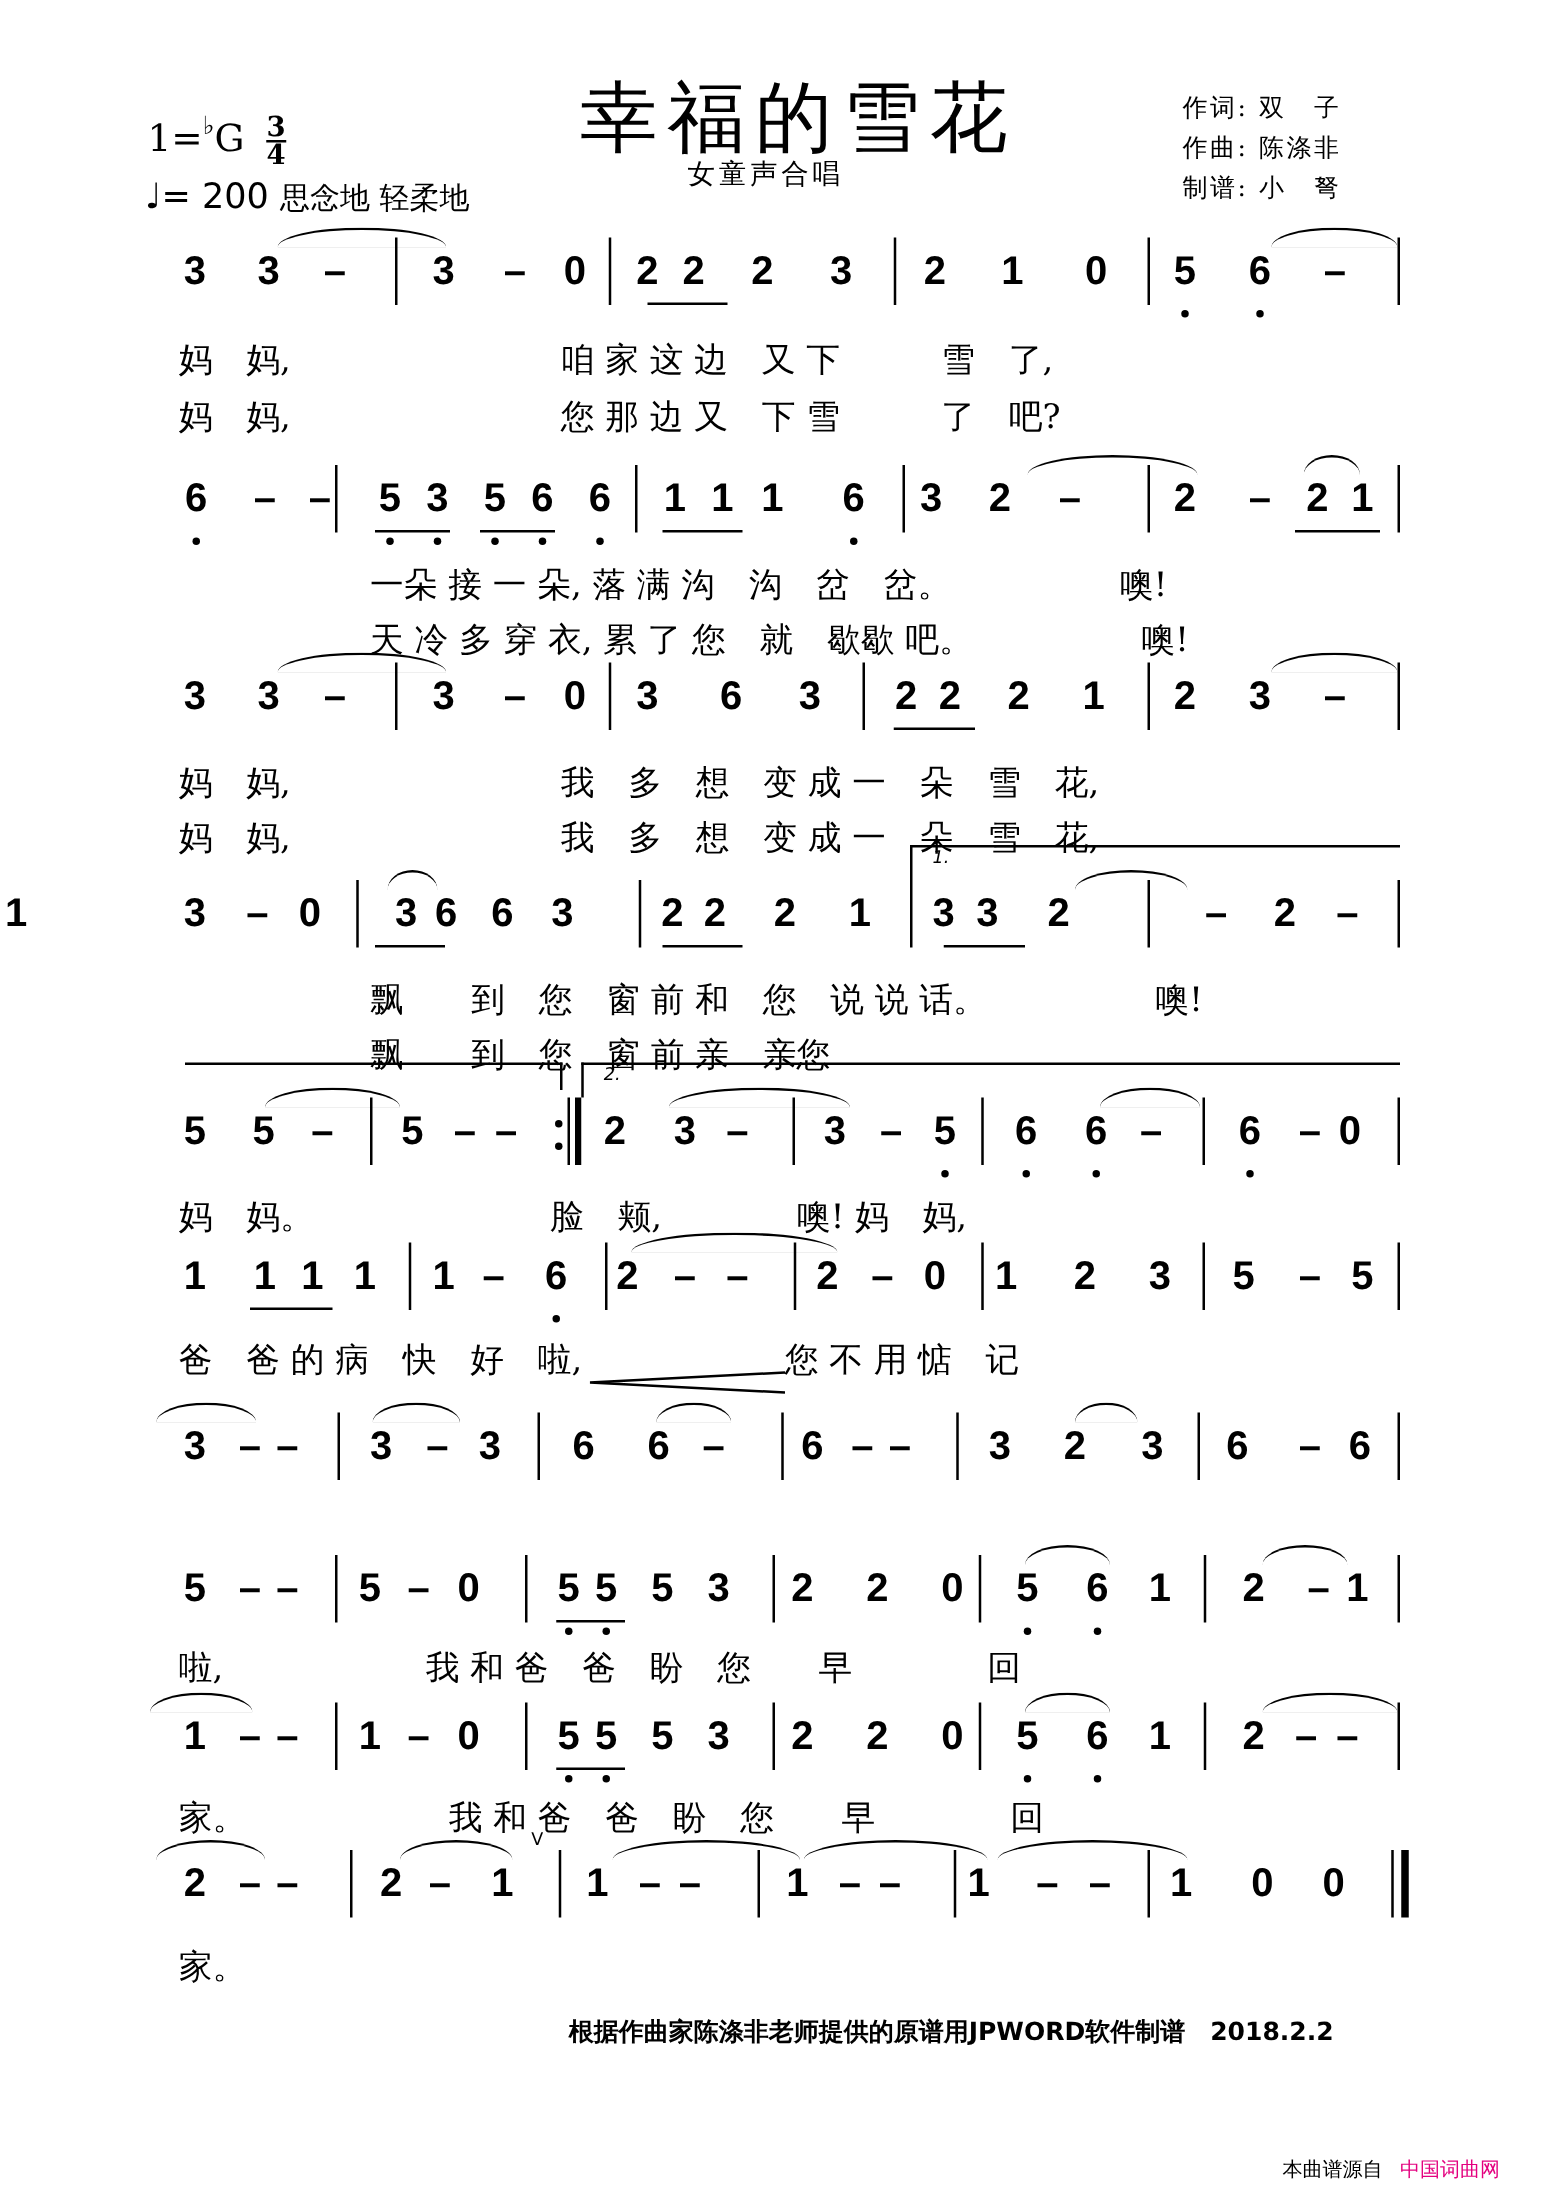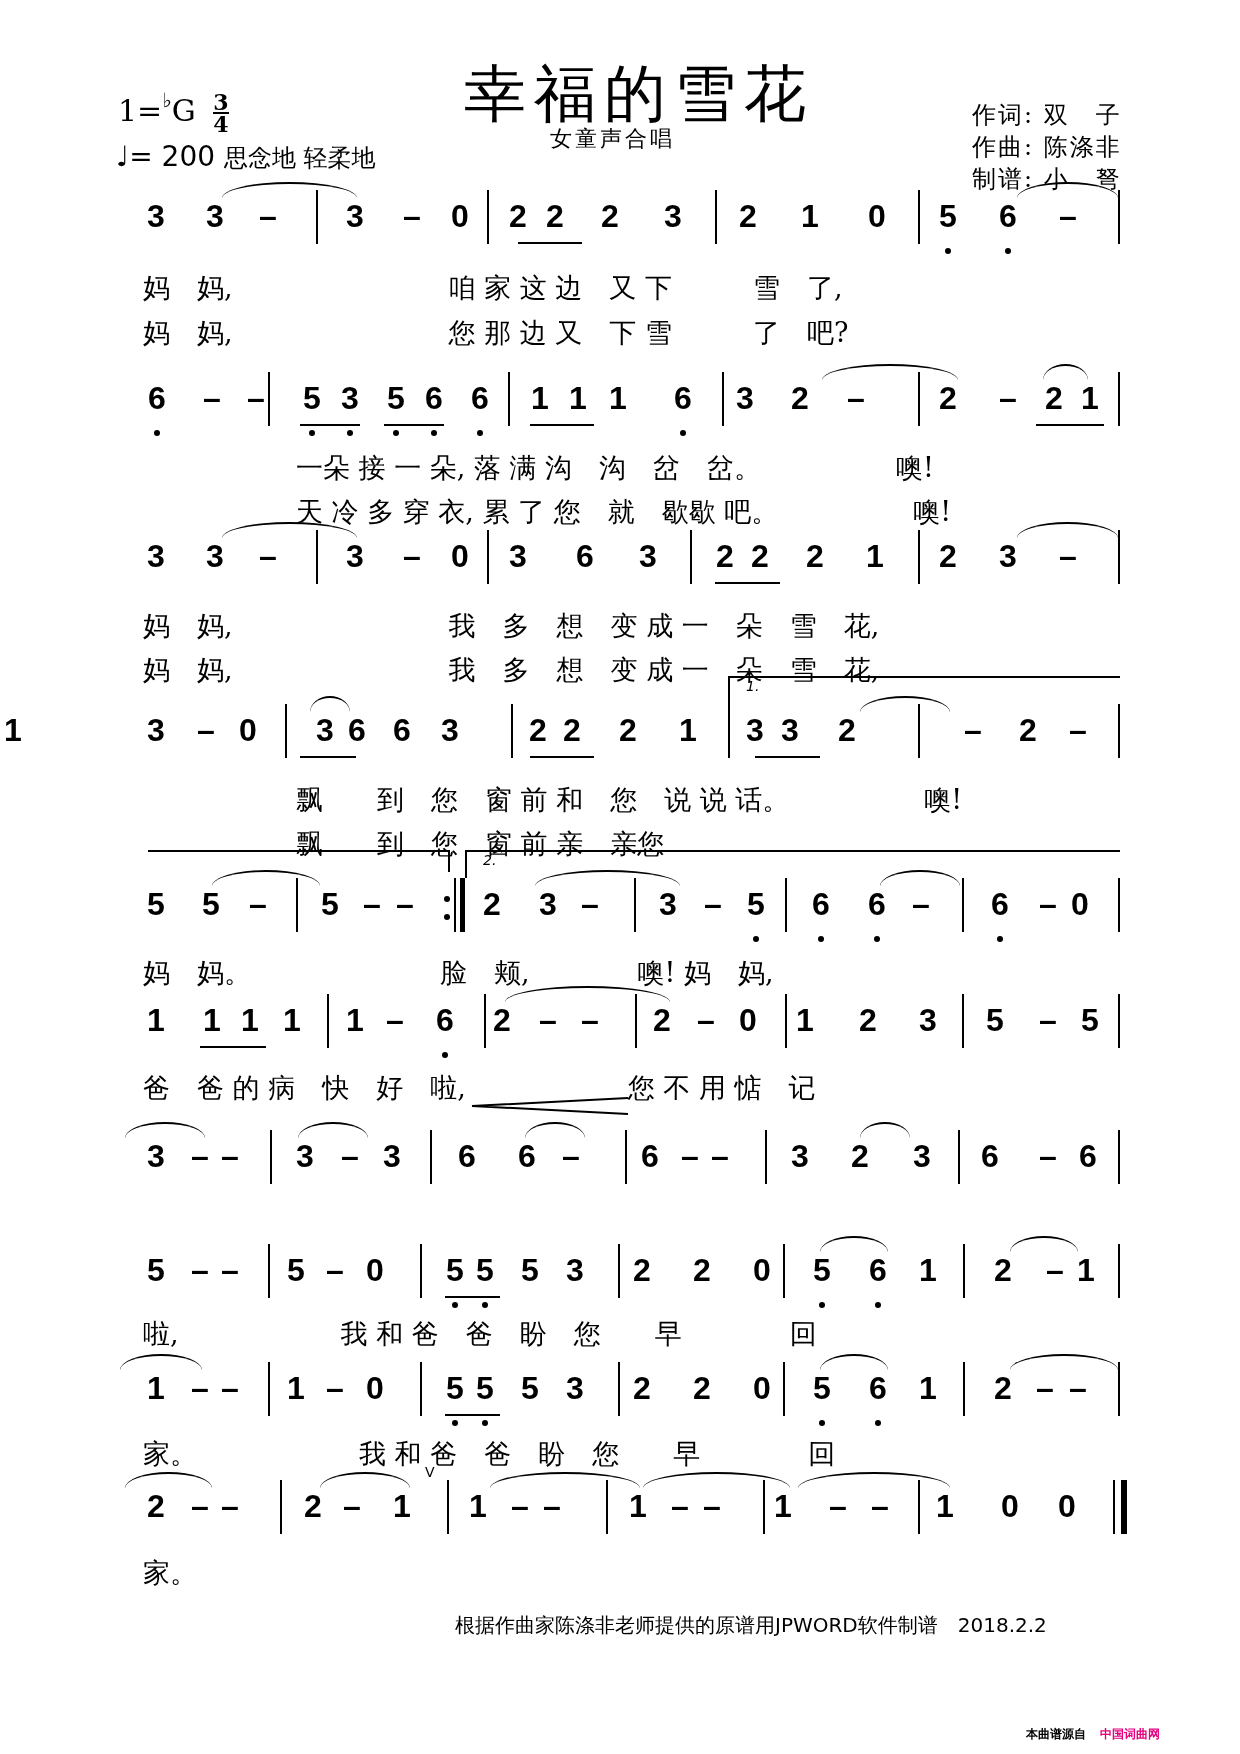--- a/index.html
+++ b/index.html
@@ -7,31 +7,31 @@
   .abs{position:absolute;}
   .title{left:464px;top:52px;font-size:62px;letter-spacing:8px;font-family:"DejaVu Sans",sans-serif;}
   .subtitle{left:550px;top:124px;font-size:22px;letter-spacing:3px;font-family:"DejaVu Serif",serif;}
   .key{left:118px;top:92px;font-size:30px;font-family:"DejaVu Serif",serif;}
   .key .flat{font-size:20px;vertical-align:top;position:relative;top:-4px;}
   .frac{display:inline-block;vertical-align:middle;text-align:center;font-weight:bold;font-size:22px;line-height:20px;margin-left:8px;}
   .frac span{display:block;}
   .frac .num{border-bottom:2px solid #000;}
   .tempo{left:116px;top:140px;font-size:28px;}
   .tempo .expr{font-size:24px;}
-  .credits{left:972px;top:70px;font-size:24px;line-height:32px;font-family:"DejaVu Serif",serif;letter-spacing:2px;margin-top:29px;}
+  .credits{left:946px;top:70px;font-size:20px;line-height:32px;font-family:"DejaVu Serif",serif;letter-spacing:2px;}
   .row{position:absolute;left:0;width:1240px;}
   .notes{position:absolute;top:0;height:40px;font-family:"Liberation Sans",sans-serif;font-weight:bold;font-size:32px;}
   .n{position:absolute;width:26px;text-align:center;line-height:40px;}
   .dotb{position:absolute;width:6px;height:6px;border-radius:3px;background:#000;}
   .ul{position:absolute;height:2px;background:#000;}
   .bar{position:absolute;width:2px;background:#000;}
   .arc{position:absolute;border-top:2px solid #000;border-radius:50% 50% 0 0 / 100% 100% 0 0;height:14px;}
   .lyr{position:absolute;font-family:"DejaVu Serif",serif;font-size:27px;white-space:pre;letter-spacing:0;}
-  .footer{left:455px;top:1612px;font-size:20px;}
-  .src{left:1026px;top:1726px;font-size:12px;font-weight:bold;}
+  .footer{left:455px;top:1612px;font-size:20px;font-weight:bold;}
+  .src{left:1026px;top:1726px;font-size:16px;font-weight:normal;}
   .src .brand{color:#e4007f;margin-left:14px;}
 </style>
 </head>
 <body>
 
 <div class="abs key">
   <span>1=</span><span class="flat">♭</span><span>G</span>
   <span class="frac"><span class="num">3</span><span>4</span></span>
 </div>
 <div class="abs tempo">

